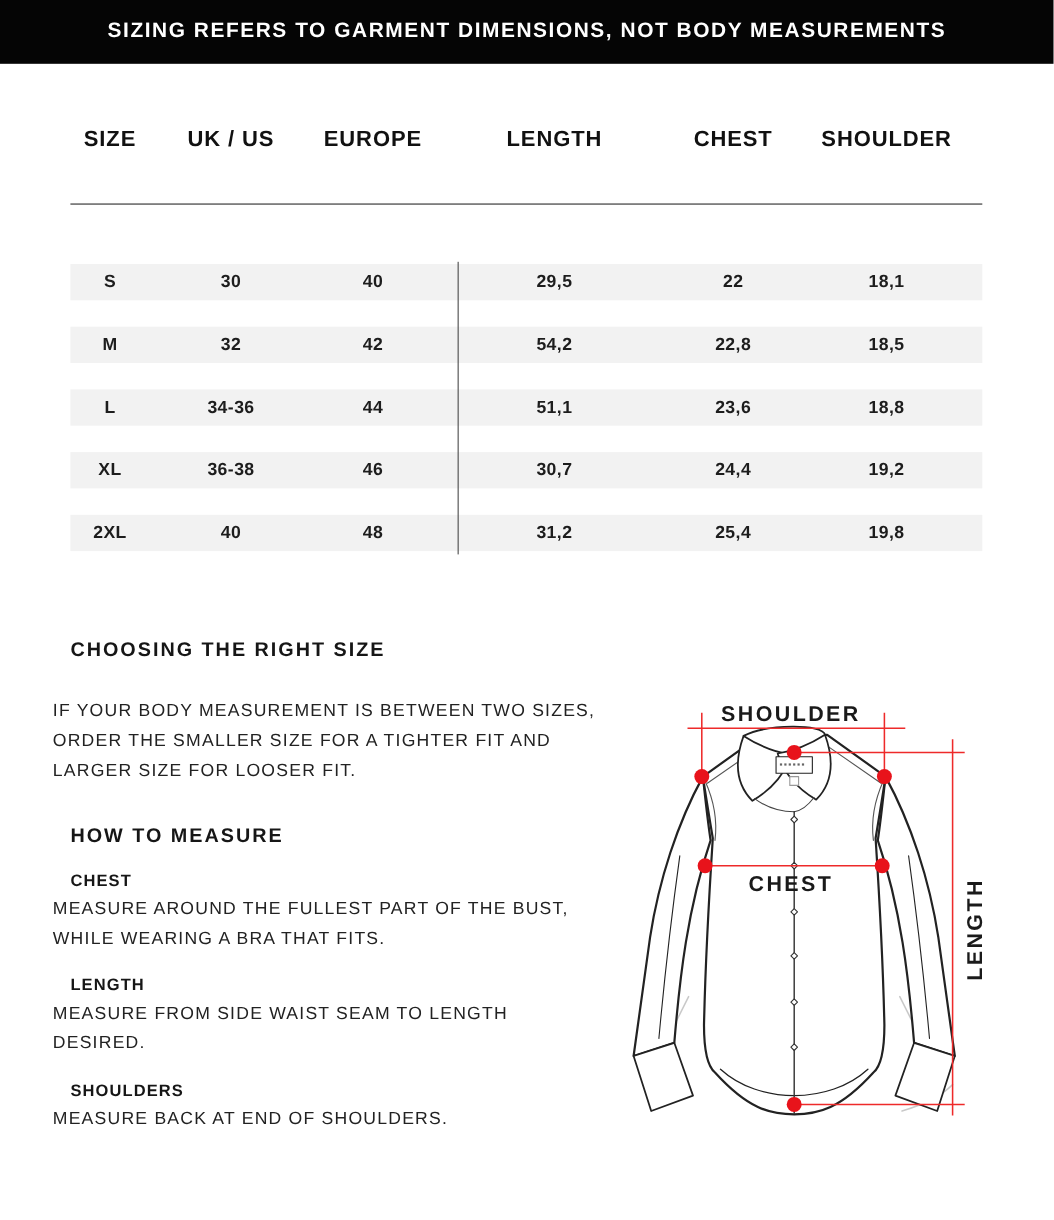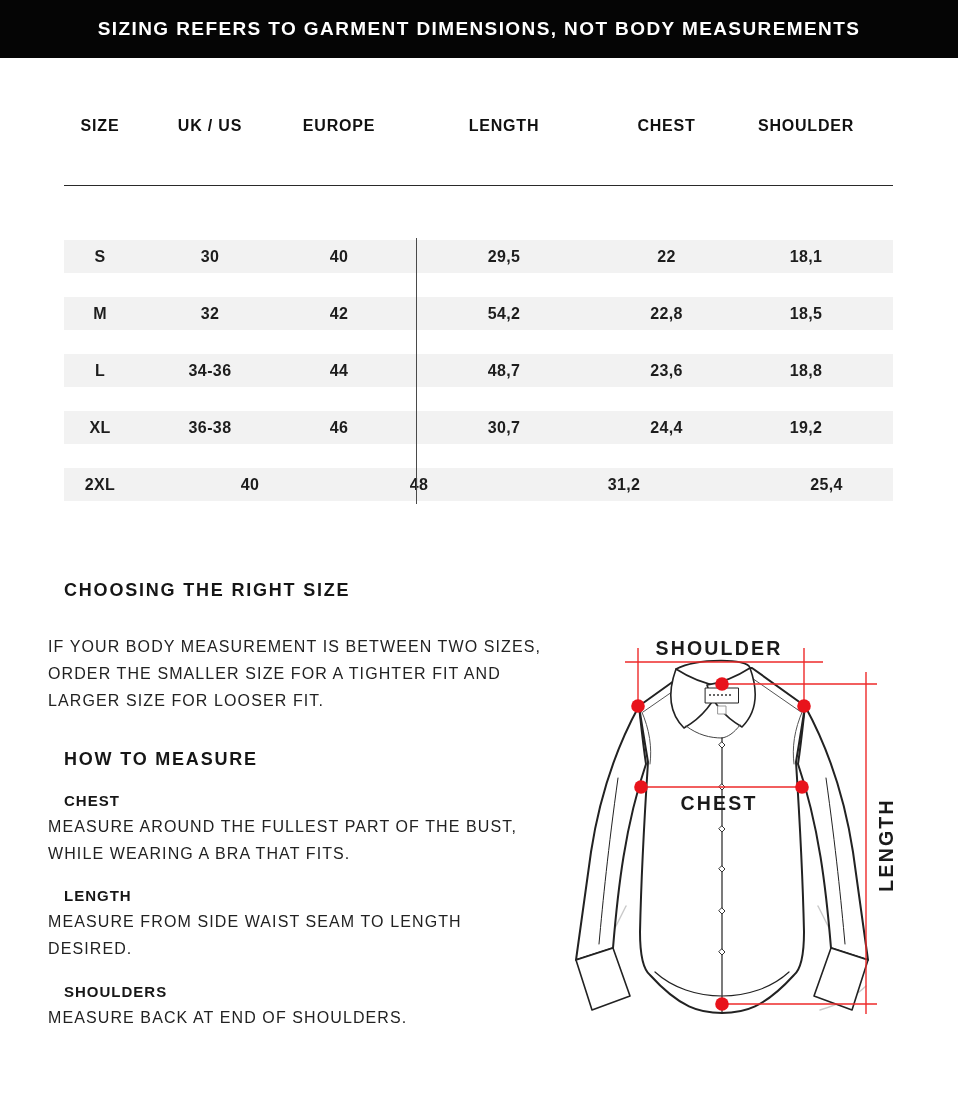--- a/index.html
+++ b/index.html
@@ -14,30 +14,30 @@
   }
   .banner span{
     color:#ffffff;font-size:19px;font-weight:700;letter-spacing:1.4px;white-space:nowrap;
   }
   
   .tbl-head{
     position:absolute;left:64px;top:116px;width:829px;height:20px;
     display:grid;grid-template-columns:72px 148px 110px 220px 105px 174px;
   }
   .tbl-head div{
-    font-size:16px;font-weight:700;letter-spacing:0.8px;text-align:center;
+    font-size:20px;font-weight:700;letter-spacing:0.8px;text-align:center;
     display:flex;align-items:center;justify-content:center;color:#111;
   }
   .tbl-rule{position:absolute;left:64px;top:185px;width:829px;height:1px;background:#2a2a2a;}
   .tbl-rows{position:absolute;left:64px;top:240px;width:829px;}
   .tbl-row{
     height:33px;margin-bottom:24px;background:#f2f2f2;
     display:grid;grid-template-columns:72px 148px 110px 220px 105px 174px;
   }
-  .tbl-row:last-child{margin-bottom:0;gap:40px;}
+  .tbl-row:last-child{margin-bottom:0;}
   .tbl-row div{
     font-size:16px;font-weight:700;letter-spacing:0.4px;color:#1d1d1d;
     display:flex;align-items:center;justify-content:center;
   }
   .tbl-divider{position:absolute;left:416px;top:238px;width:1px;height:266px;background:#4a4a4a;}
   
   .sec-title{
     position:absolute;left:64px;font-size:18px;font-weight:700;letter-spacing:1.8px;color:#161616;
   }
   .sub-label{
@@ -87,21 +87,21 @@
       <div>32</div>
       <div>42</div>
       <div>54,2</div>
       <div>22,8</div>
       <div>18,5</div>
     </div>
     <div class="tbl-row">
       <div>L</div>
       <div>34-36</div>
       <div>44</div>
-      <div>48,7</div>
+      <div>51,1</div>
       <div>23,6</div>
       <div>18,8</div>
     </div>
     <div class="tbl-row">
       <div>XL</div>
       <div>36-38</div>
       <div>46</div>
       <div>30,7</div>
       <div>24,4</div>
       <div>19,2</div>

